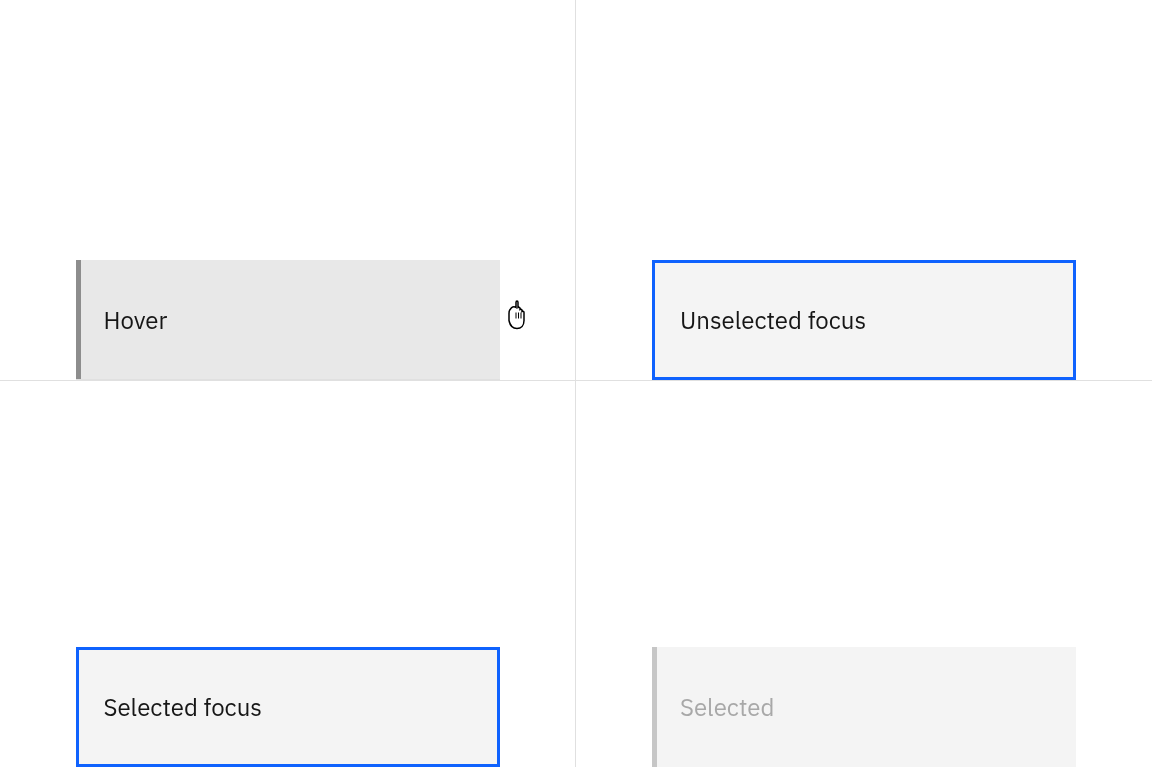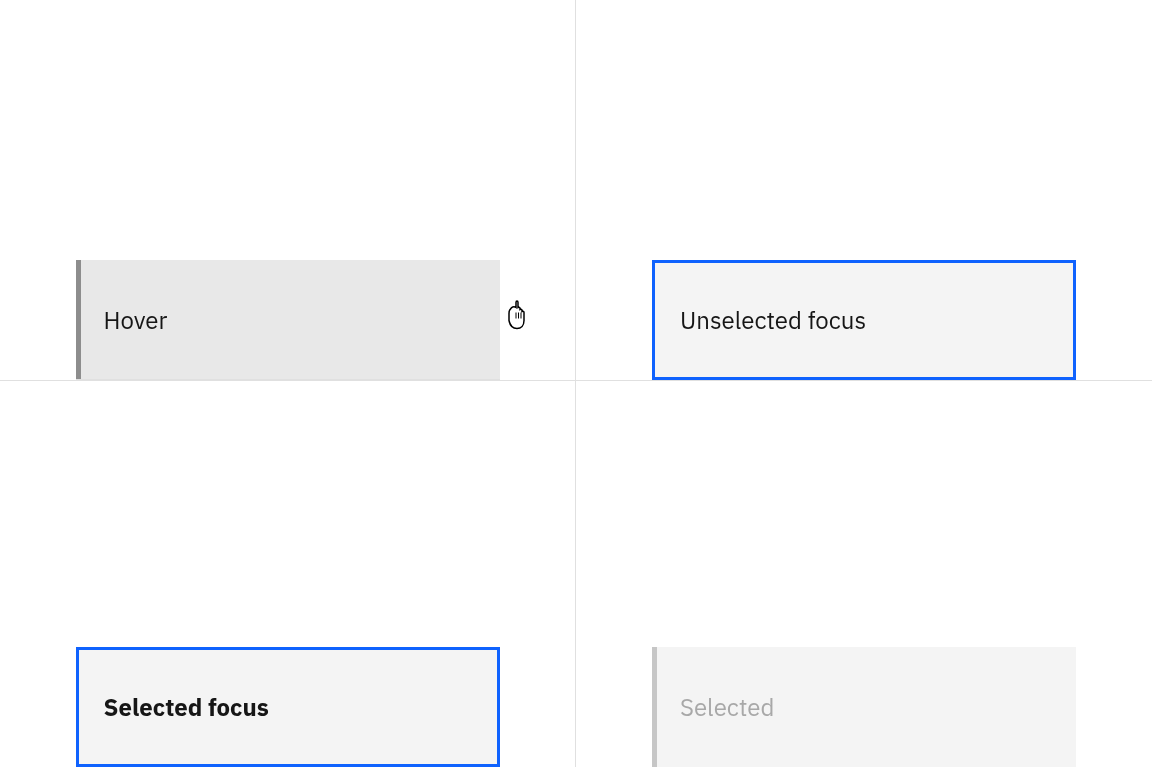--- a/index.html
+++ b/index.html
@@ -52,21 +52,21 @@
     }
     
     .item-ufocus {
       outline: 3px solid #0f62fe;
       outline-offset: -3px;
     }
     
     .item-sfocus {
       outline: 3px solid #0f62fe;
       outline-offset: -3px;
-      font-weight: 700;
+      font-weight: 400;
     }
     
     .item-disabled {
       color: #a8a8a8;
       cursor: not-allowed;
     }
     .item-disabled::before {
       content: "";
       position: absolute;
       left: 0; top: 0; bottom: 0;

